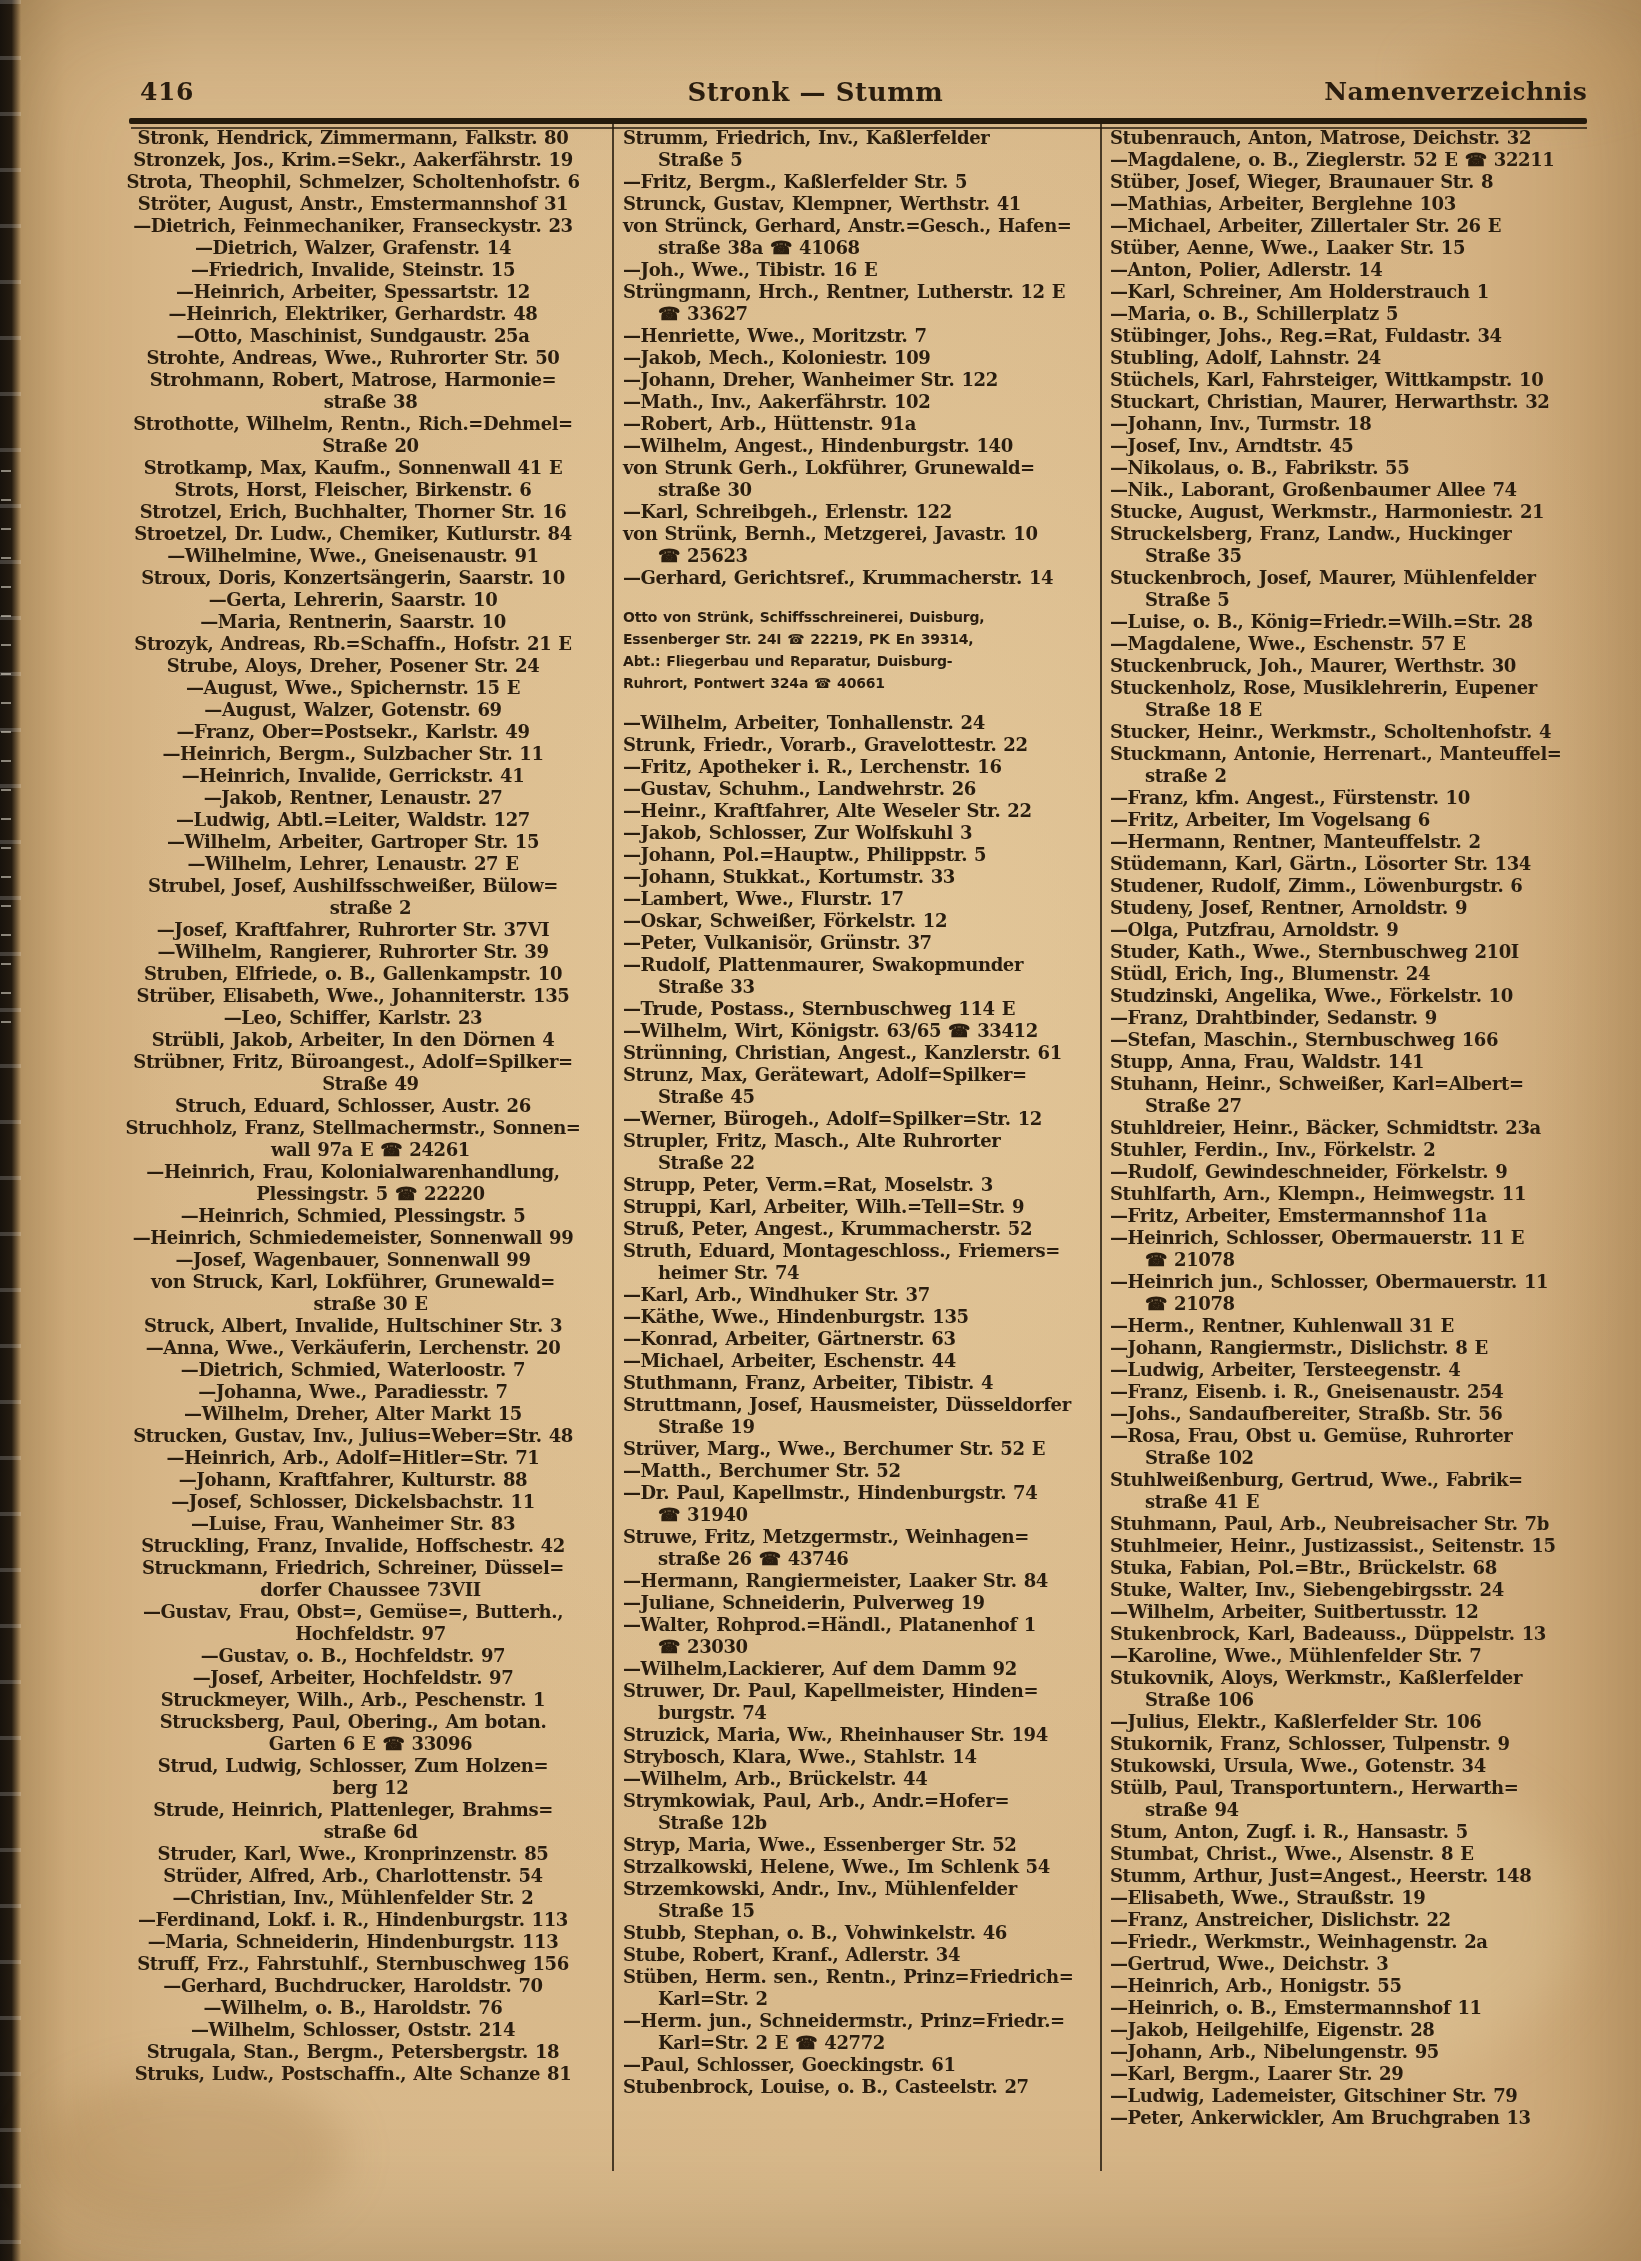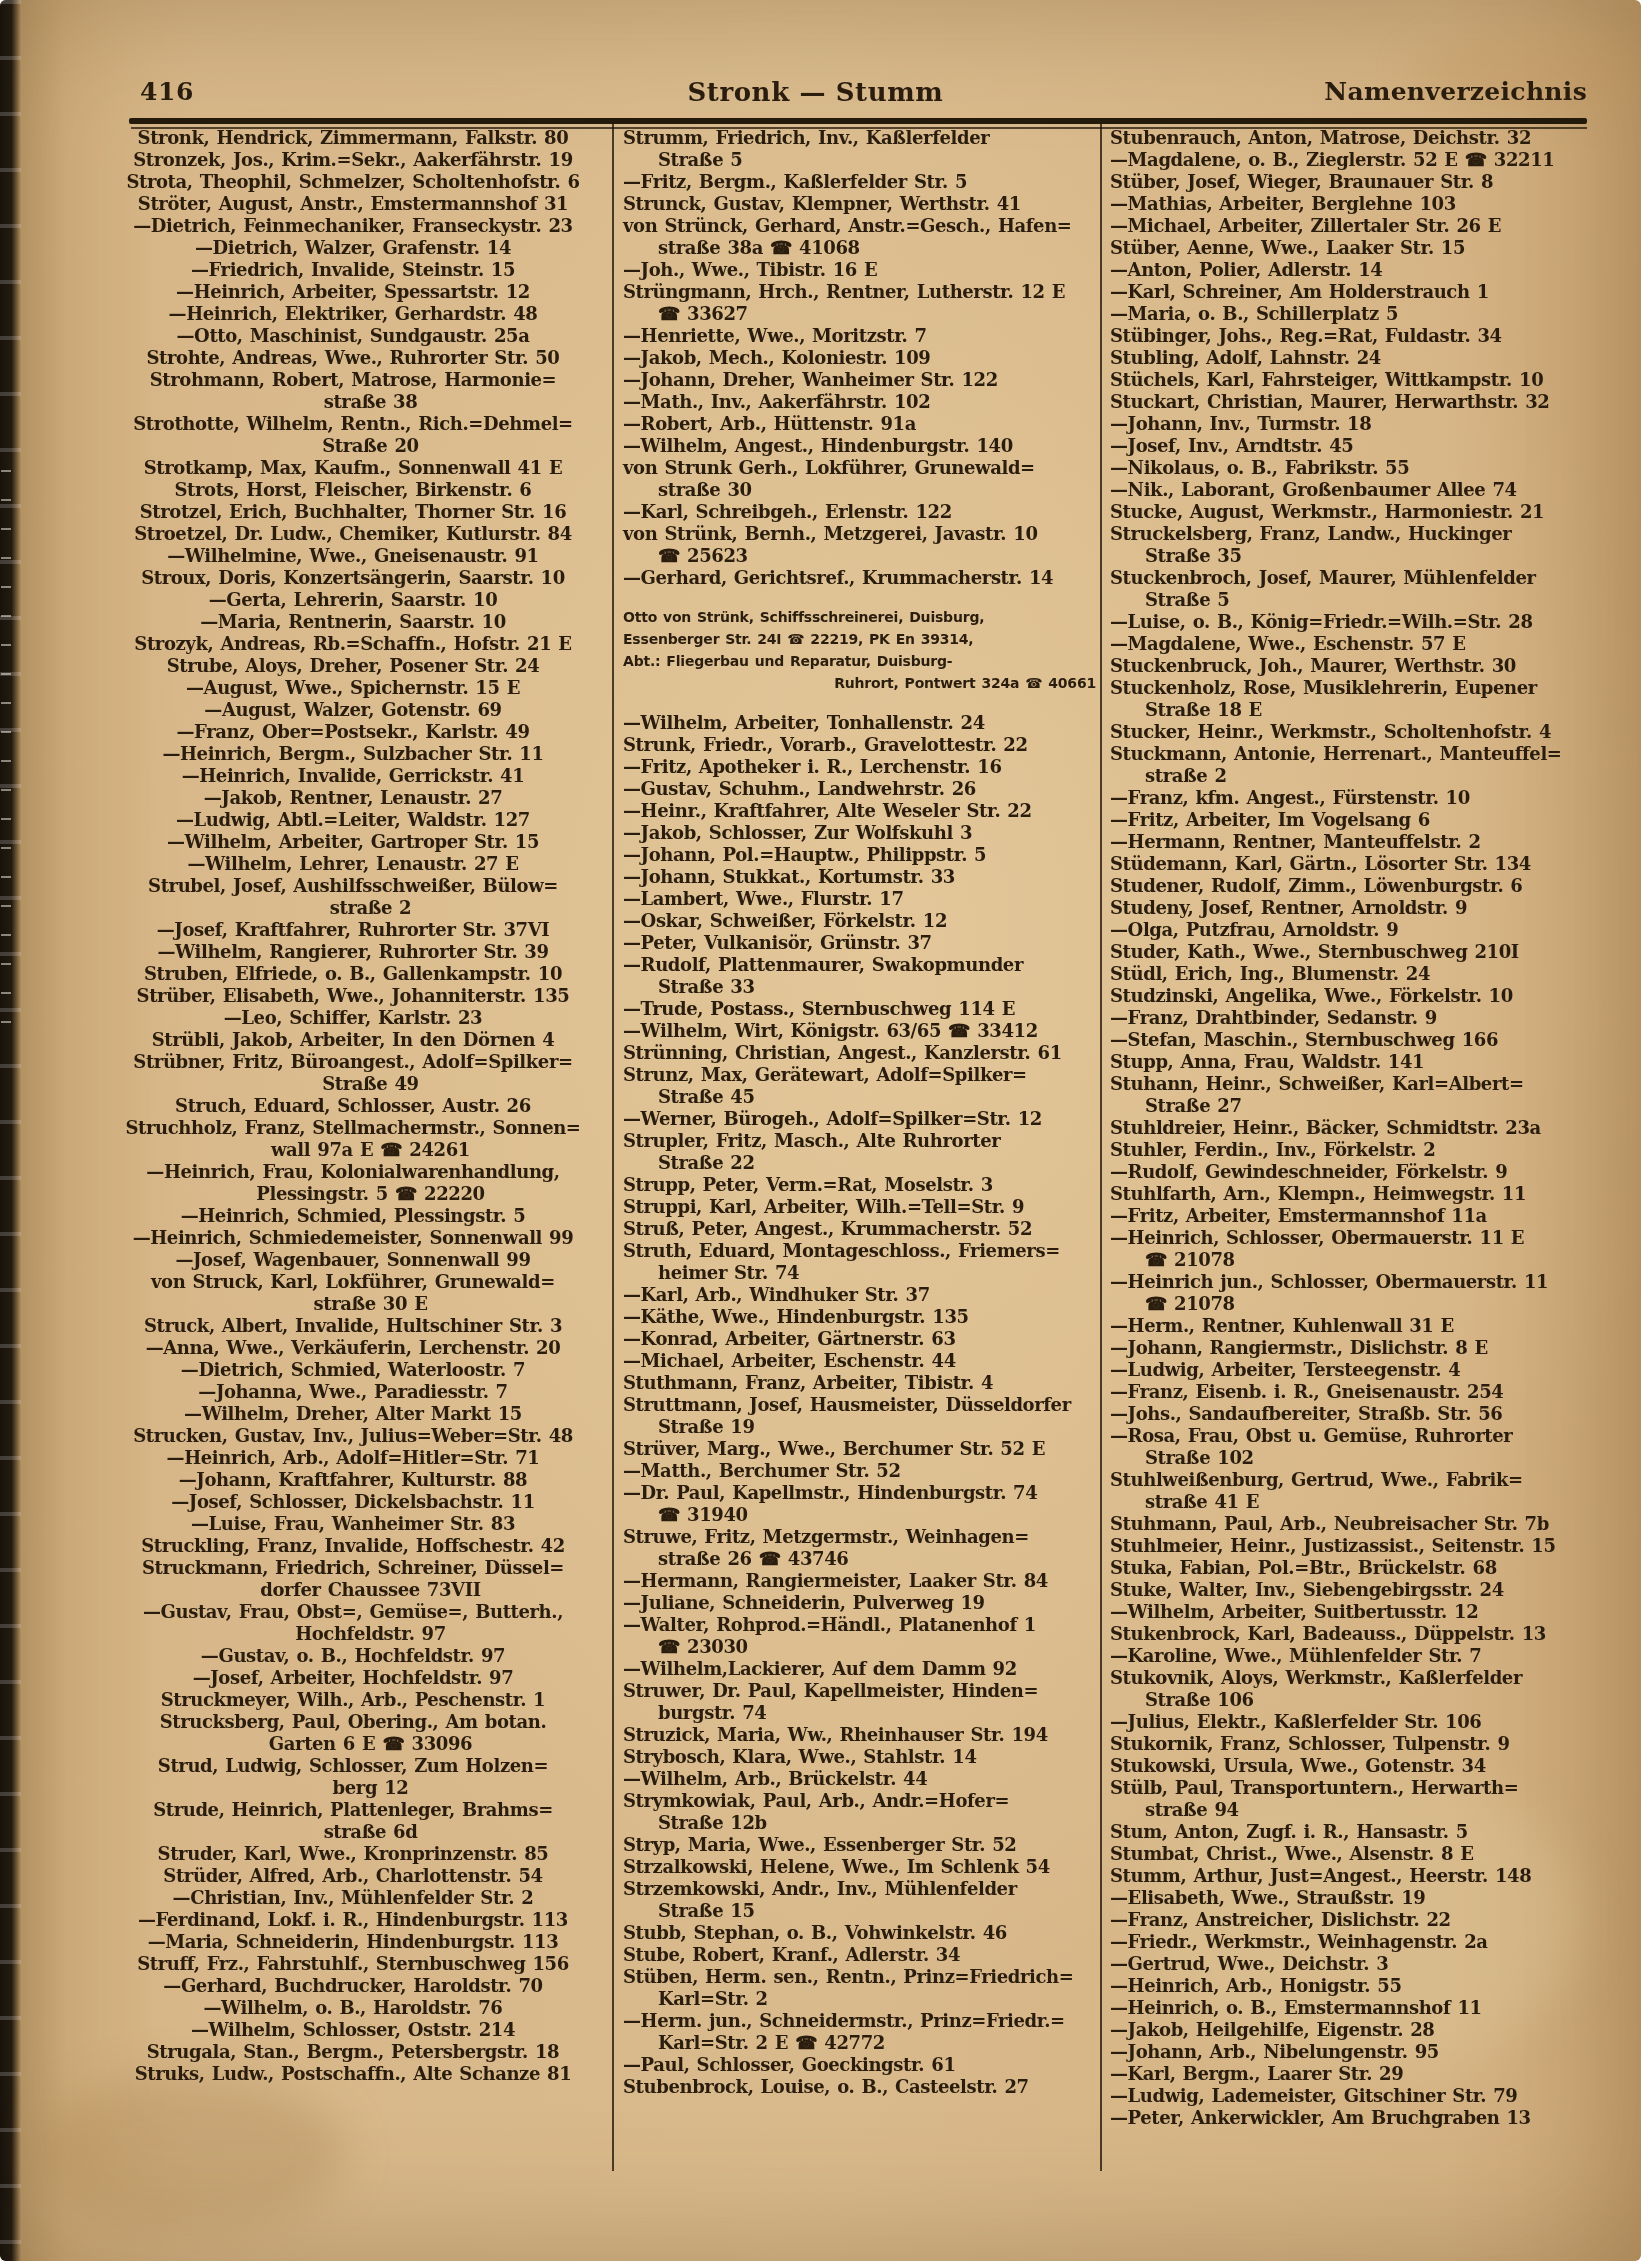--- a/index.html
+++ b/index.html
@@ -7,21 +7,20 @@
     position:relative;
     width:1641px;height:2261px;
     background:
       radial-gradient(ellipse 1114px 1485px at 55% 42%, rgba(235,210,165,.55), rgba(0,0,0,0) 70%),
       linear-gradient(90deg, #b99868 0%, #d2af7e 4%, #d8b88a 12%, #d9ba8c 50%, #d5b384 88%, #c8a372 100%),
       #d6b486;
     box-shadow:inset 0 0 136px rgba(90,60,20,.35);
     overflow:hidden;
     font-family:"DejaVu Serif", serif;
     color:#2a1d0e;
-    border-radius:6px;
   }
   
   .binding{
     position:absolute;left:0;top:0;width:21px;height:100%;
     background:
       repeating-linear-gradient(180deg, rgba(255,255,255,.18) 0 3.7px, rgba(255,255,255,0) 3.7px 56px),
       linear-gradient(90deg,#17120c 0%, #241b10 55%, rgba(60,44,24,.55) 80%, rgba(60,44,24,0) 100%);
   }
   .edge-streaks{
     position:absolute;left:1.2px;top:470px;width:10px;height:557px;
@@ -43,21 +42,21 @@
     letter-spacing:-0.4px;word-spacing:1.2px;
   }
   .col.c1{left:116px;width:474px;text-align:center;}
   .col.c2{left:623px;width:473px;}
   .col.c3{left:1110px;width:472px;}
   .line{white-space:nowrap;}
   .line.cont{padding-left:35px;}
   .line.ad{font-family:"DejaVu Sans", sans-serif;font-size:14px;letter-spacing:-0.2px;}
   .line.ad-first{margin-top:17.3px;}
   .line.ad-last{margin-bottom:17.3px;}
-  .line.ad-center{text-align:right;white-space:normal;}
+  .line.ad-center{text-align:left;white-space:normal;}
   
   .stain{position:absolute;border-radius:50%;pointer-events:none;}
   .s1{left:1411px;top:37px;width:235px;height:74px;background:rgba(190,150,95,.35);filter:blur(18.6px);}
   .s2{left:1145px;top:1764px;width:433px;height:309px;background:rgba(225,205,160,.30);filter:blur(25px);}
   .s3{left:37px;top:2073px;width:309px;height:161px;background:rgba(150,110,60,.25);filter:blur(21.7px);}
 </style>
 </head>
 <body>
 
 <div class="page">

